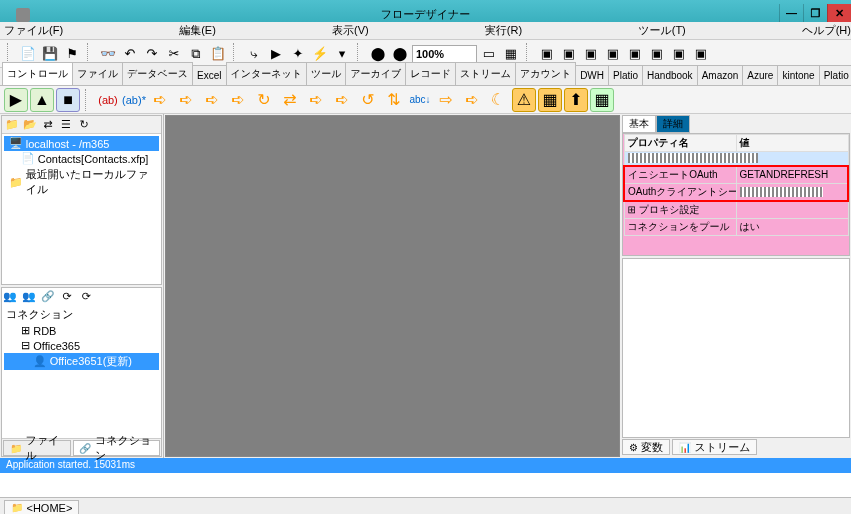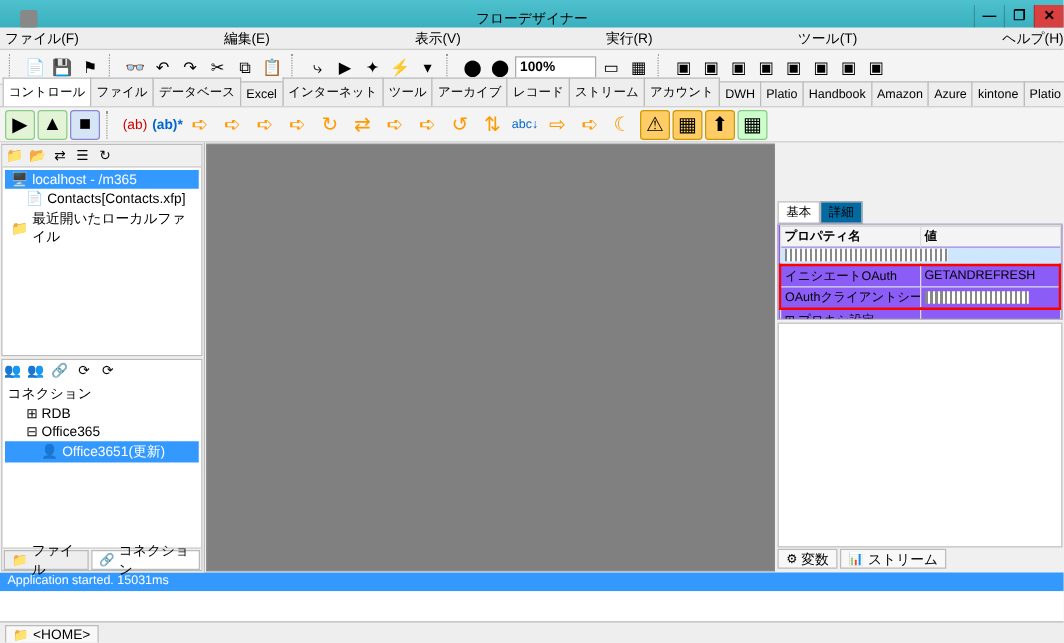--- a/index.html
+++ b/index.html
@@ -29,25 +29,25 @@
 .tree { padding: 2px; font-size: 11px; }
 .tree-item { padding: 1px 2px; display: flex; align-items: center; gap: 3px; }
 .tree-item.sel { background: #3399ff; color: #fff; }
 .tree-item .ind { display: inline-block; }
 .left-bottom { flex: 1; background: #fff; border: 1px solid #bbb; margin: 1px; display: flex; flex-direction: column; }
 .left-bottom .tree { flex: 1; }
 .left-tabs { display: flex; height: 18px; border-top: 1px solid #ccc; background: #f0f0f0; }
 .left-tabs .lt { padding: 1px 6px; border: 1px solid #bbb; background: #eee; margin: 1px 1px 0 1px; font-size: 10px; display: flex; align-items: center; gap: 3px; }
 .left-tabs .lt.active { background: #fff; }
 .canvas { flex: 1; background: #808080; border: 1px solid #888; margin: 1px; }
-.right { width: 230px; display: flex; flex-direction: column; padding: 1px; margin-top: 46px; }
+.right { width: 230px; display: flex; flex-direction: column; padding: 1px; }
 .prop-tabs { display: flex; height: 18px; }
 .prop-tabs .lt { padding: 1px 6px; border: 1px solid #bbb; background: #0369a1; font-size: 10px; }
 .prop-tabs .lt.active { background: #fff; }
-.prop-grid { flex: 1; background: #8b5cf6; border: 1px solid #bbb; overflow: hidden; }
+.prop-grid { flex: 1; background: #f9a8d4; border: 1px solid #bbb; overflow: hidden; }
 .prop-grid table { width: 100%; border-collapse: collapse; table-layout: fixed; }
 .prop-grid th, .prop-grid td { border: 1px solid #ddd; padding: 1px 3px; font-size: 10px; text-align: left; height: 14px; white-space: nowrap; overflow: hidden; }
 .prop-grid th { background: #f4f4f4; }
 .prop-grid tr.hl td { background: #cfe6ff; }
 .red-box { border: 2px solid red; }
 .right-bottom { height: 180px; background: #fff; border: 1px solid #bbb; margin-top: 2px; }
 .right-tabs { display: flex; height: 18px; margin-top: 1px; gap: 2px; }
 .status { height: 15px; background: #3399ff; color: #fff; font-size: 10px; padding: 1px 6px; }
 .lower-bar { height: 24px; background: #fff; display: flex; align-items: center; }
 .bottombar { height: 20px; border-top: 1px solid #bbb; background: #eee; display: flex; align-items: center; padding: 0 4px; }
@@ -130,21 +130,21 @@
     <span class="tab">kintone</span>
     <span class="tab">Platio</span>
   </div>
 
 <div class="toolbar2">
   <span class="big-ico" style="background:#e3f3d5;border:1px solid #8c8">▶</span>
   <span class="big-ico" style="background:#e3f3d5;border:1px solid #8c8">▲</span>
   <span class="big-ico" style="background:#d5e5f5;border:1px solid #88c">■</span>
   <span class="tool-sep"></span>
   <span class="big-ico" style="color:#c00;font-size:11px;font-weight:normal">(ab)</span>
-  <span class="big-ico" style="color:#06c;font-size:11px;font-weight:bold">(ab)*</span>
+  <span class="big-ico" style="color:#06c;font-size:11px;font-weight:normal">(ab)*</span>
   <span class="big-ico" style="color:#f90">➪</span>
   <span class="big-ico" style="color:#f90">➪</span>
   <span class="big-ico" style="color:#f90">➪</span>
   <span class="big-ico" style="color:#f90">➪</span>
   <span class="big-ico" style="color:#f90">↻</span>
   <span class="big-ico" style="color:#f90">⇄</span>
   <span class="big-ico" style="color:#f90">➪</span>
   <span class="big-ico" style="color:#f90">➪</span>
   <span class="big-ico" style="color:#f90">↺</span>
   <span class="big-ico" style="color:#f90">⇅</span>

